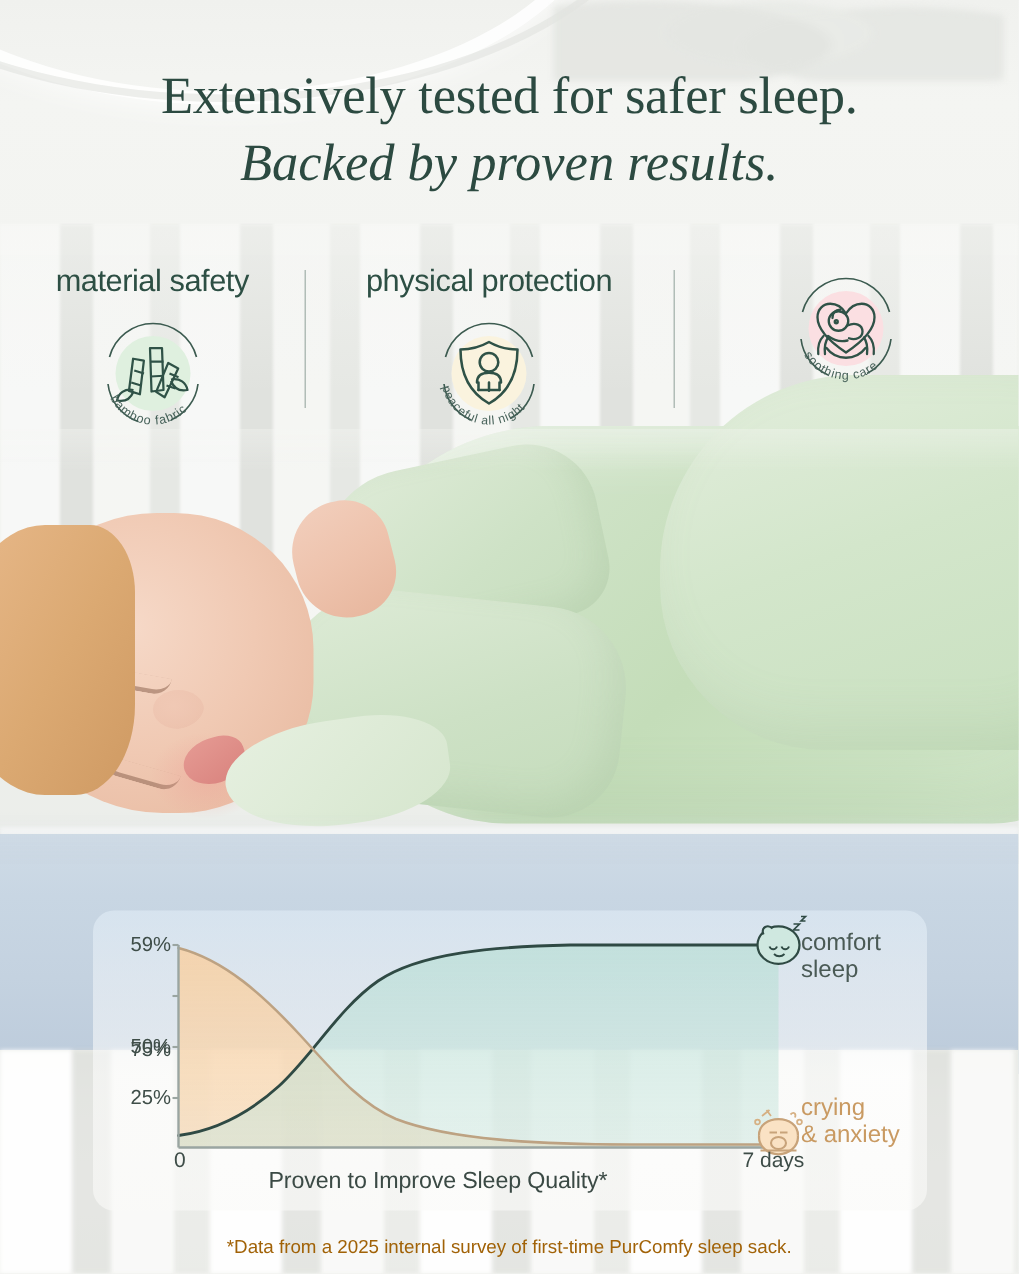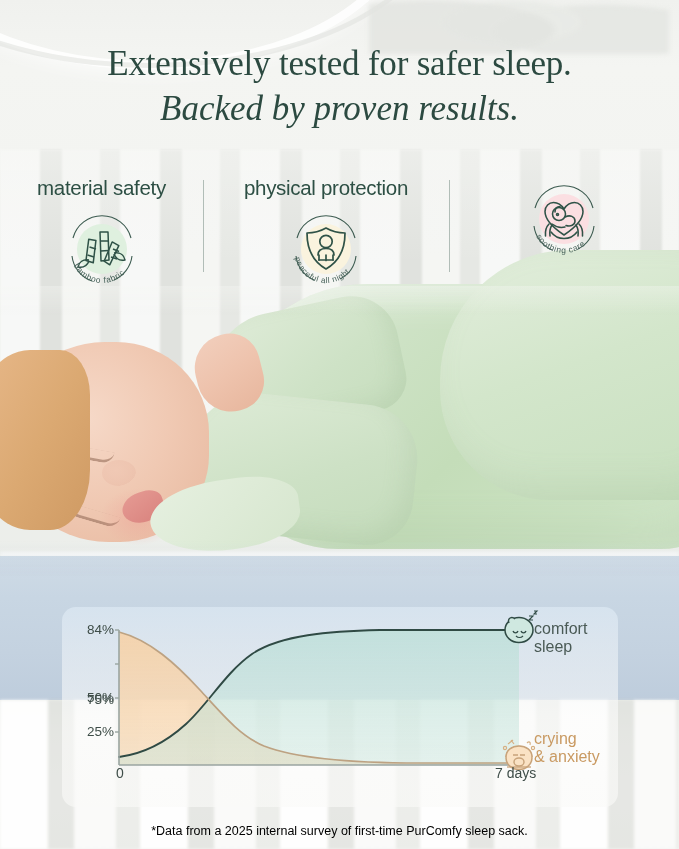--- a/index.html
+++ b/index.html
@@ -287,21 +287,21 @@
     text-align: center;
     font-size: 15.5px;
     color: #3b4a45;
     letter-spacing: -0.1px;
   }
   .footnote {
     position: absolute;
     left: 0; top: 824px; width: 679px;
     text-align: center;
     font-size: 12.5px;
-    color: #000000;
+    color: #a16207;
   }
 
   .axis-label {
     position: absolute;
     font-size: 13.5px;
     color: #3e4d48;
     text-align: right;
   }
   .tick-0 {
     position: absolute;
@@ -504,33 +504,34 @@
       <path d="M-12,10 L12,10" stroke="#c8a37a" stroke-width="1.3"></path>
       <g stroke="#d6b083" stroke-width="1.2" fill="none">
         <path d="M-11,-13 L-6,-17 M-8,-17 L-5,-13"></path>
         <path d="M8,-14 C10,-16 12,-15 11,-12"></path>
         <circle cx="-14" cy="-9" r="1.6"></circle>
         <circle cx="14" cy="-9" r="1.6"></circle>
       </g>
     </g>
   </svg>
 
-  <div class="axis-label" style="left:62px; top:622px; width:52px;">84%</div>
+  <div class="axis-label" style="left:62px; top:622px; width:52px;">59%</div>
   <div class="axis-label" style="left:62px; top:692px; width:52px;">75%</div>
   <div class="axis-label" style="left:62px; top:690px; width:52px;">50%</div>
   <div class="axis-label" style="left:62px; top:724px; width:52px;">25%</div>
 
   <div class="tick-0">0</div>
   <div class="tick-7">7 days</div>
 
   <div class="legend legend-comfort">
     <div>comfort</div>
     <div>sleep</div>
   </div>
   <div class="legend legend-crying">
     <div>crying</div>
     <div>&amp; anxiety</div>
   </div>
 
+  <div class="chart-caption">Proven to Improve Sleep Quality*</div>
 
   <div class="footnote">*Data from a 2025 internal survey of first-time PurComfy sleep sack.</div>
 
 </div>
 
 </body></html>

